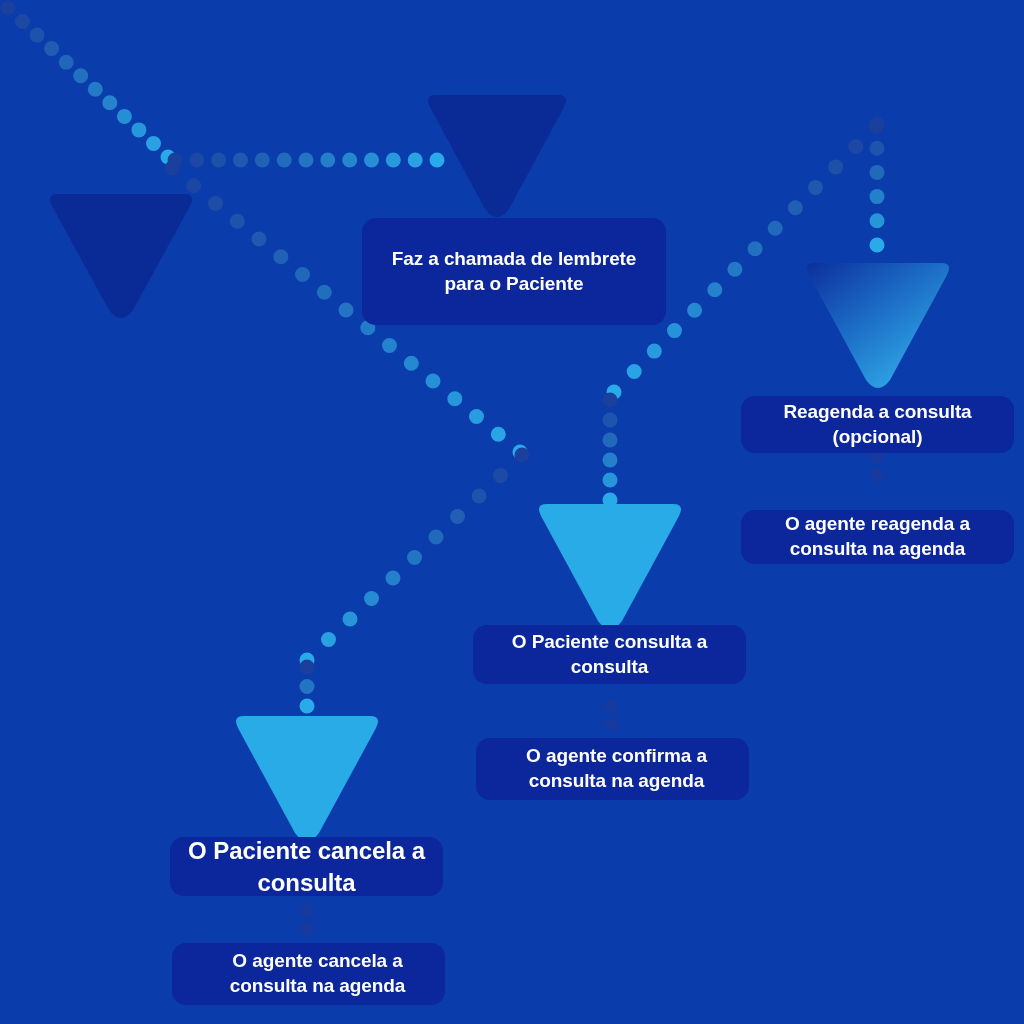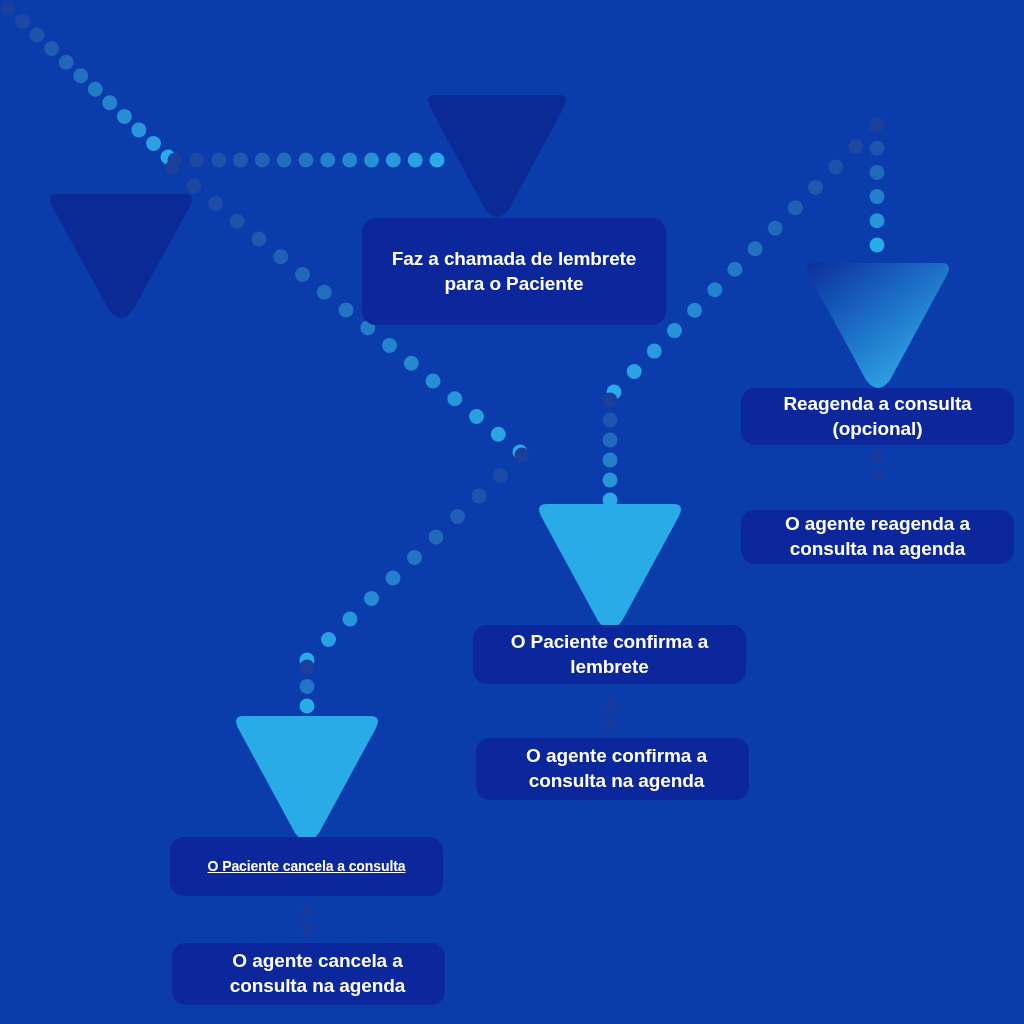--- a/index.html
+++ b/index.html
@@ -165,37 +165,37 @@
 
   <svg class="tri" style="left:232px; top:714px; width:150px; height:127px;" viewBox="0 0 150 127">
     <path d="M12 2 H138 Q150 2 144 14 L87 119 Q75 135 63 119 L6 14 Q0 2 12 2 Z" fill="#29abe8"></path>
   </svg>
 
 
   <div class="node-box" style="left:362px; top:218px; width:304px; height:107px; font-size:19px;">
     <span>Faz a chamada de lembrete para o Paciente</span>
   </div>
 
-  <div class="node-box" style="left:741px; top:388px; width:273px; height:57px; font-size:19px;">
+  <div class="node-box" style="left:741px; top:396px; width:273px; height:57px; font-size:19px;">
     <span>Reagenda a consulta (opcional)</span>
   </div>
 
   <div class="node-box" style="left:741px; top:490px; width:273px; height:54px; font-size:19px;margin-top:20px;">
     <span>O agente reagenda a consulta na agenda</span>
   </div>
 
   <div class="node-box" style="left:473px; top:625px; width:273px; height:59px; font-size:19px;">
-    <span>O Paciente confirma a lembrete</span>
+    <span>O Paciente consulta a consulta</span>
   </div>
 
   <div class="node-box" style="left:476px; top:738px; width:273px; height:62px; font-size:19px;padding-left:18px;">
     <span>O agente confirma a consulta na agenda</span>
   </div>
 
-  <div class="node-box" style="left:170px; top:837px; width:273px; height:59px; font-size:14px;text-decoration:underline;">
+  <div class="node-box" style="left:170px; top:837px; width:273px; height:59px; font-size:24px;">
     <span>O Paciente cancela a consulta</span>
   </div>
 
   <div class="node-box" style="left:172px; top:943px; width:273px; height:62px; font-size:19px;padding-left:28px;">
     <span>O agente cancela a consulta na agenda</span>
   </div>
 
 </div>
 
 </body></html>

